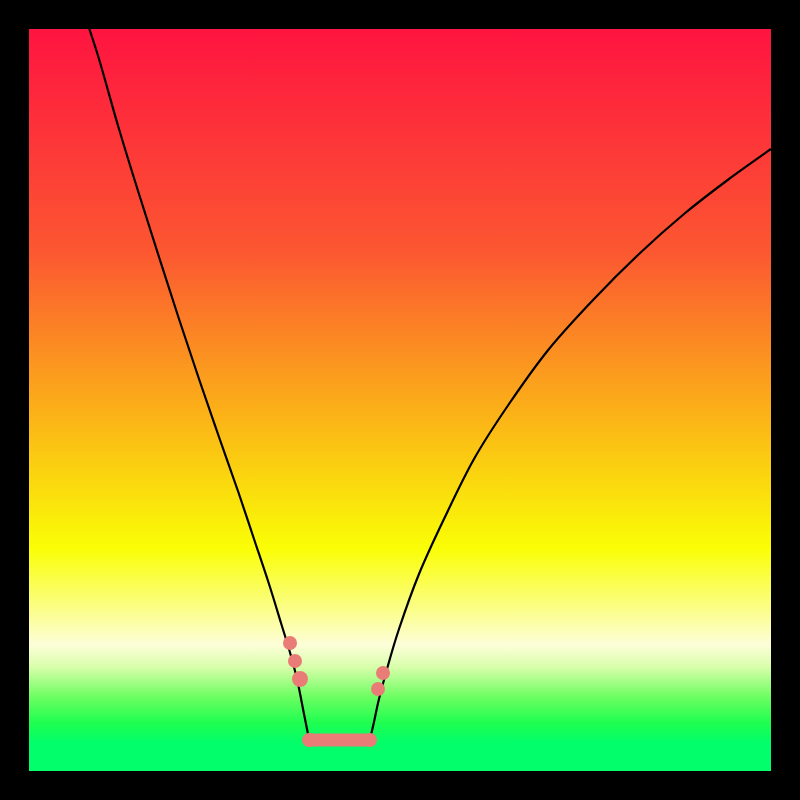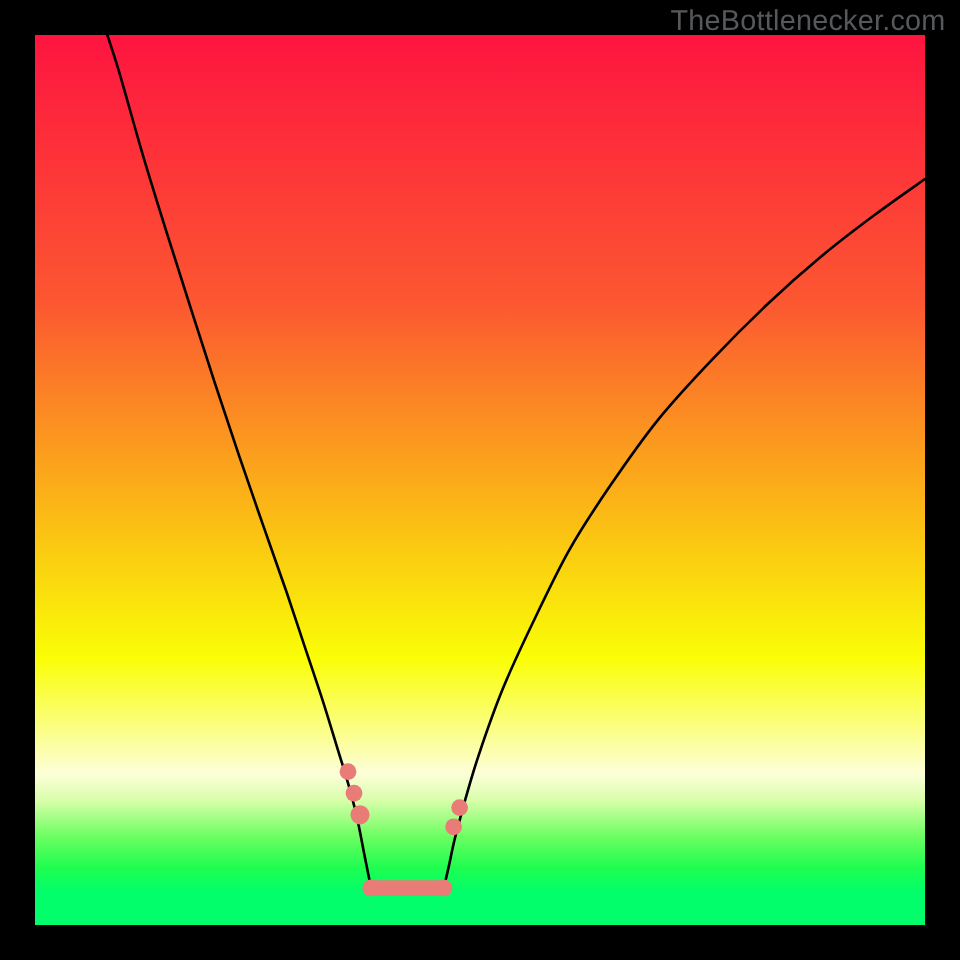--- a/index.html
+++ b/index.html
@@ -37,21 +37,20 @@
     letter-spacing: 0.2px;
   }
   svg {
     display: block;
   }
 </style>
 </head>
 <body>
 
 <div class="frame">
-  <div class="watermark">TheBottlenecker.com</div>
   <div class="plot">
     <svg id="chart-svg" width="742" height="742" viewBox="0 0 742 742">
       <defs>
         <linearGradient id="bg-grad" x1="0" y1="0" x2="0" y2="1">
             <stop offset="0%" stop-color="#fe1440"></stop>
             <stop offset="30%" stop-color="#fc5731"></stop>
             <stop offset="55%" stop-color="#fbbf14"></stop>
             <stop offset="70%" stop-color="#fafe06"></stop>
             <stop offset="78%" stop-color="#fbfe85"></stop>
             <stop offset="83%" stop-color="#fdfed9"></stop>

